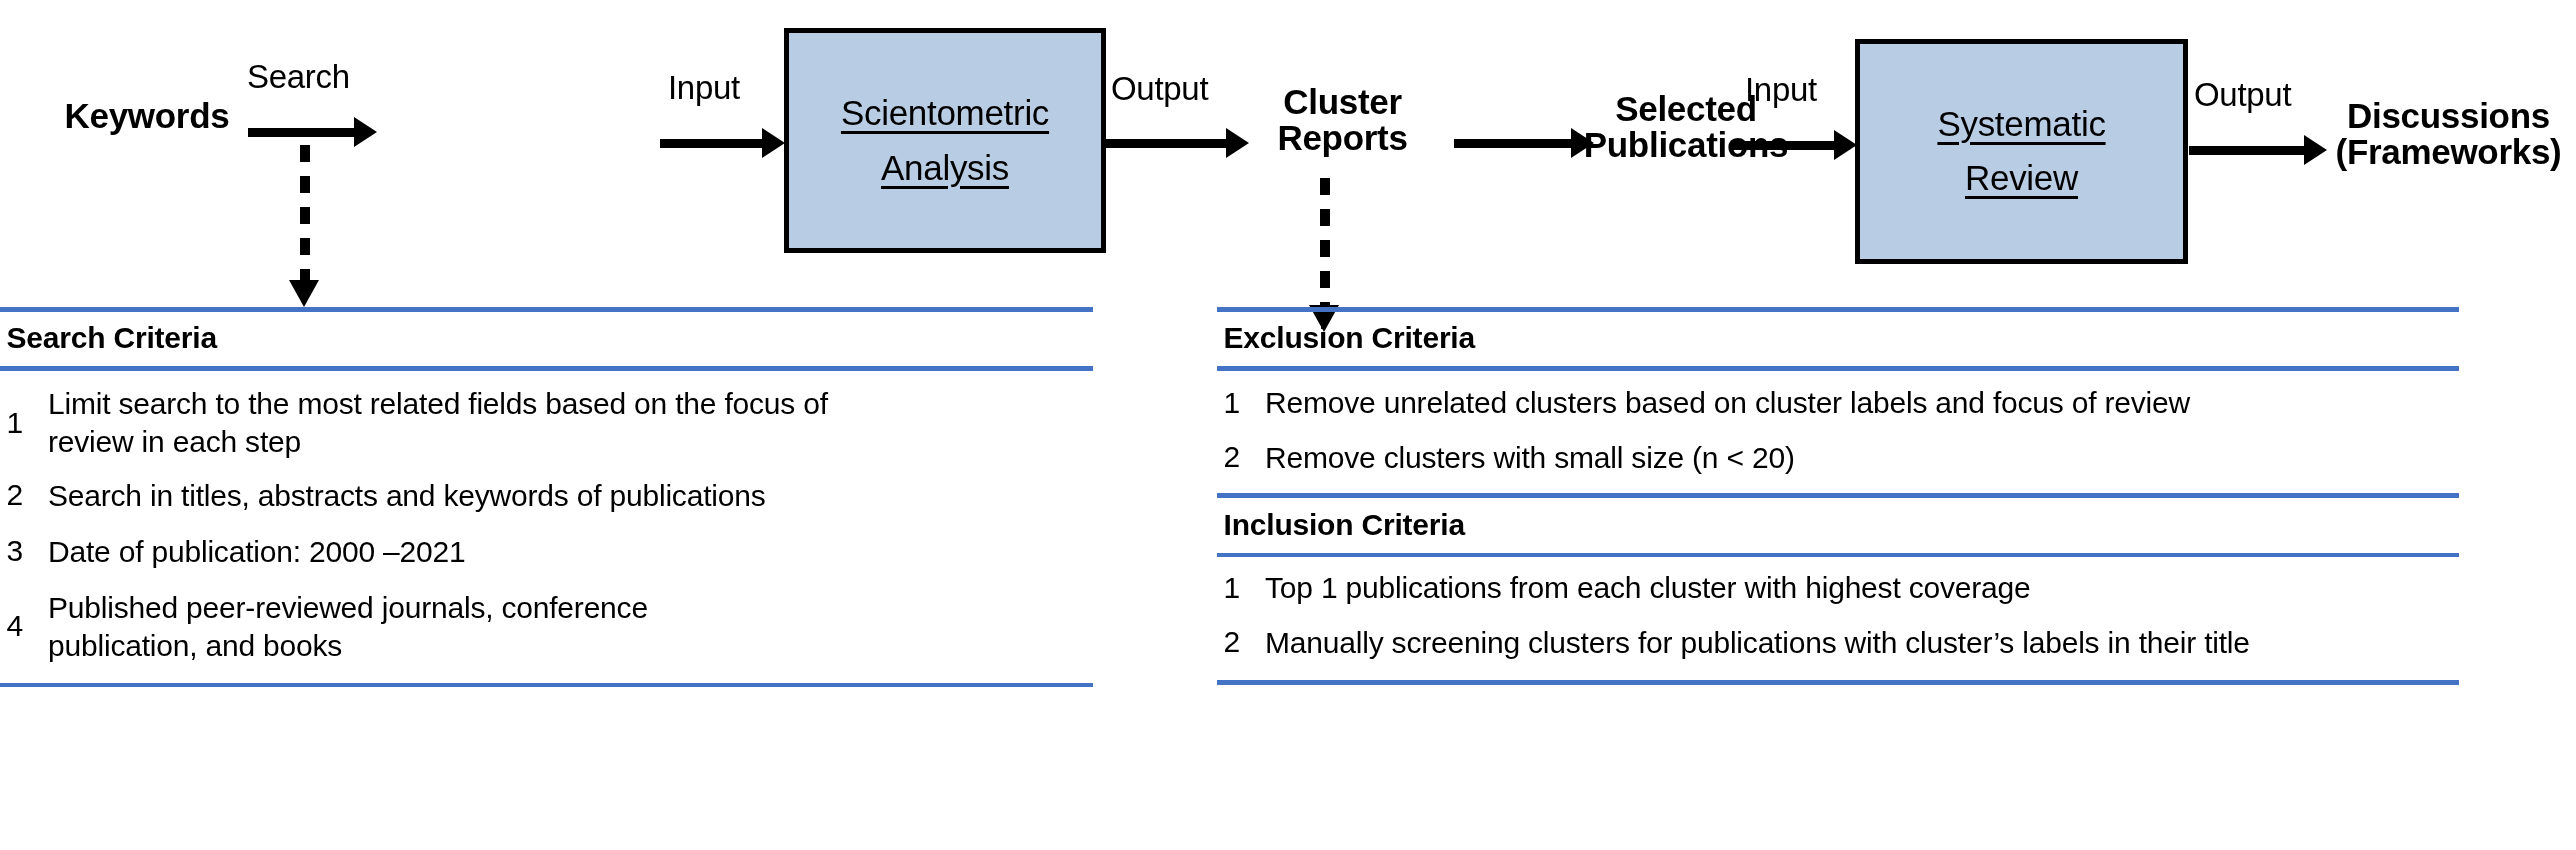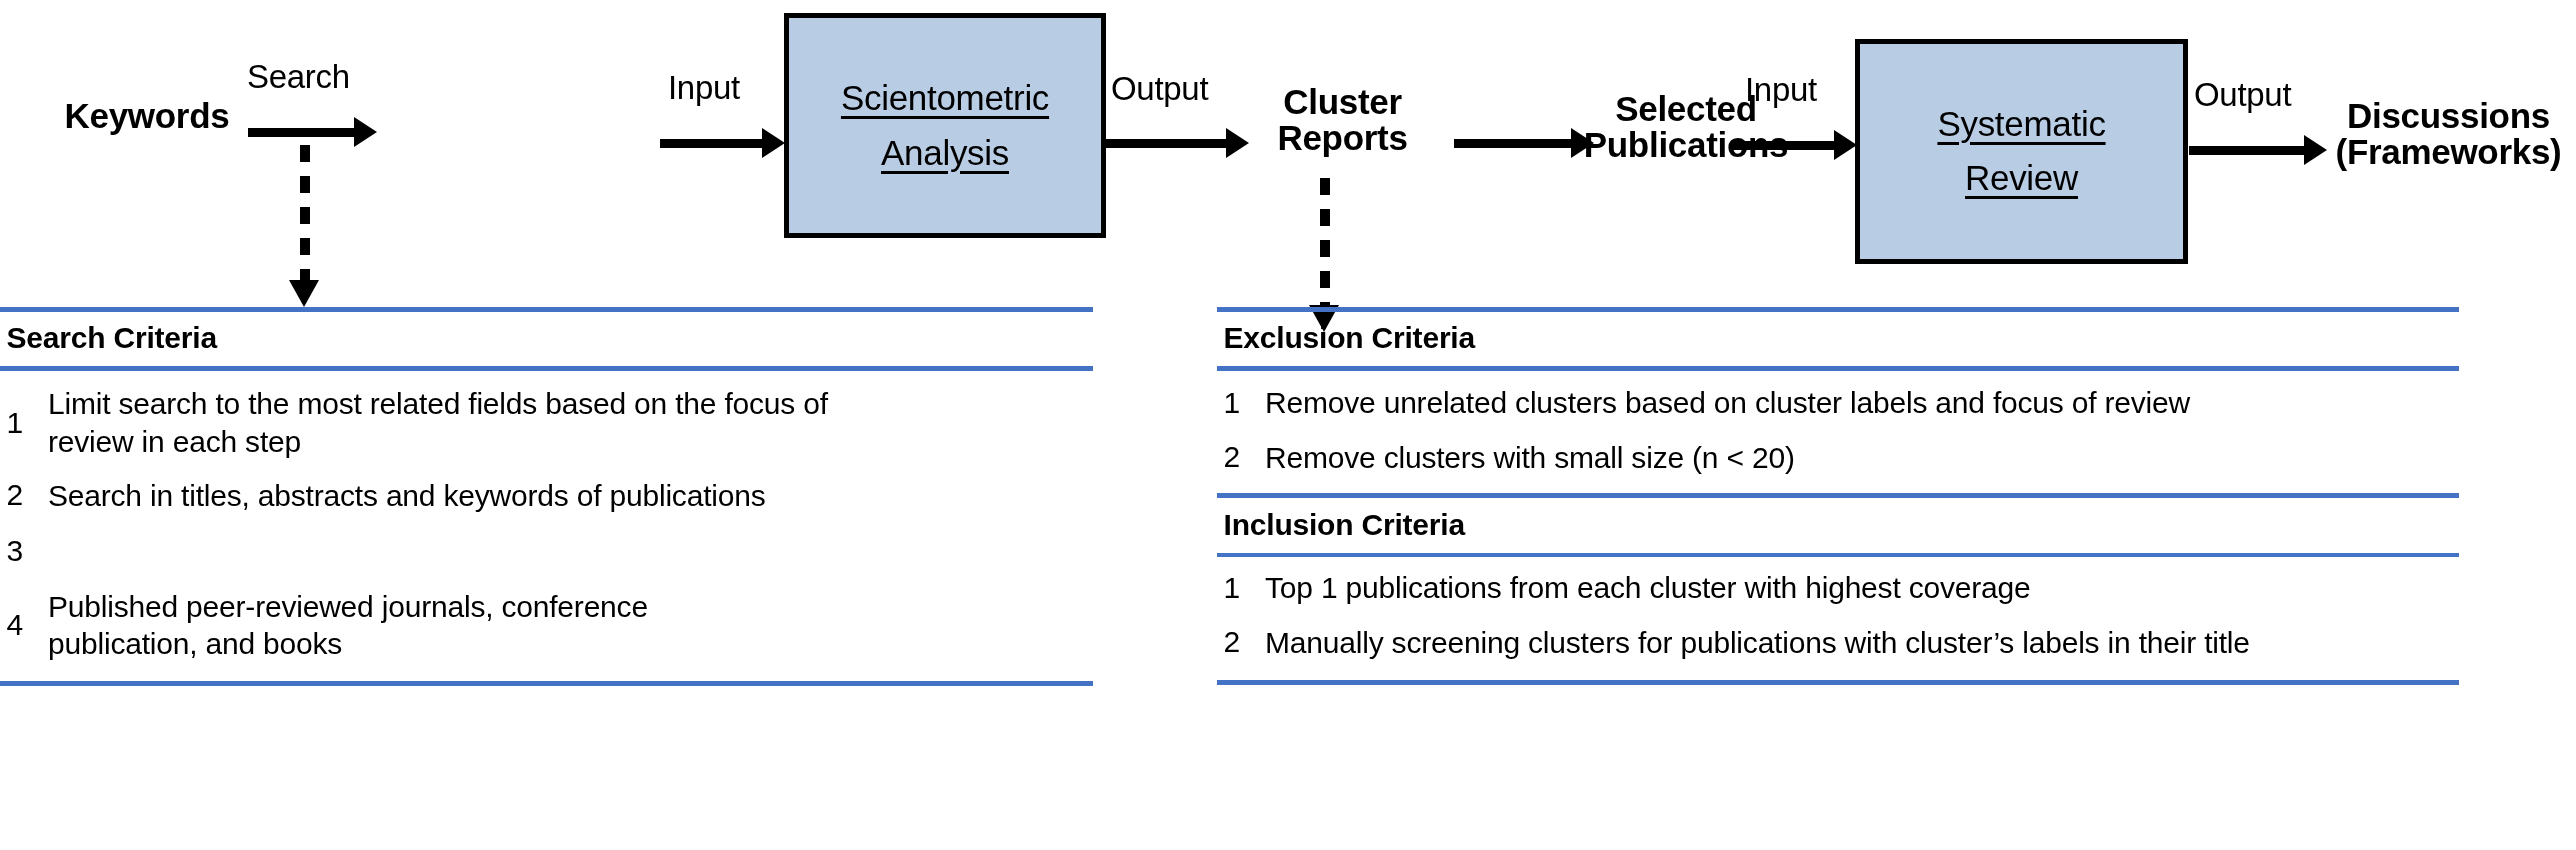--- a/index.html
+++ b/index.html
@@ -158,21 +158,21 @@
   </div>
 
 
   <div class="edge-label" style="left:668px; top:71px;">Input</div>
 
   <div class="arrow-h" style="left:660px; top:139px; width:125px;">
     <div class="shaft" style="width:102px;"></div>
     <div class="head" style="left:102px;"></div>
   </div>
 
-  <div class="proc-box" style="left:784px; top:13px; width:322px; height:225px;text-align:center;">
+  <div class="proc-box" style="left:784px; top:28px; width:322px; height:225px;text-align:center;">
     <div class="proc-box-line">Scientometric</div>
     <div class="proc-box-line">Analysis</div>
   </div>
 
   <div class="edge-label" style="left:1111px; top:72px;">Output</div>
 
   <div class="arrow-h" style="left:1106px; top:139px; width:144px;">
     <div class="shaft" style="width:120px;"></div>
     <div class="head" style="left:120px;"></div>
   </div>
@@ -231,20 +231,21 @@
     <div class="crit-text" style="max-width:797px;">Limit search to the most related fields based on the focus of review in each step</div>
   </div>
 
   <div class="crit-row" style="padding-top:11.8px;">
     <div class="crit-num">2</div>
     <div class="crit-text">Search in titles, abstracts and keywords of publications</div>
   </div>
 
   <div class="crit-row" style="padding-top:14.4px;">
     <div class="crit-num">3</div>
+    <div class="crit-text">Date of publication: 2000 –2021</div>
   </div>
 
   <div class="crit-row" style="padding-top:14.4px;">
     <div class="crit-num">4</div>
     <div class="crit-text" style="max-width:738px;">Published peer-reviewed journals, conference publication, and books</div>
   </div>
 
   <div style="height:14.4px;"></div>
   <div class="rule"></div>
 </div>

